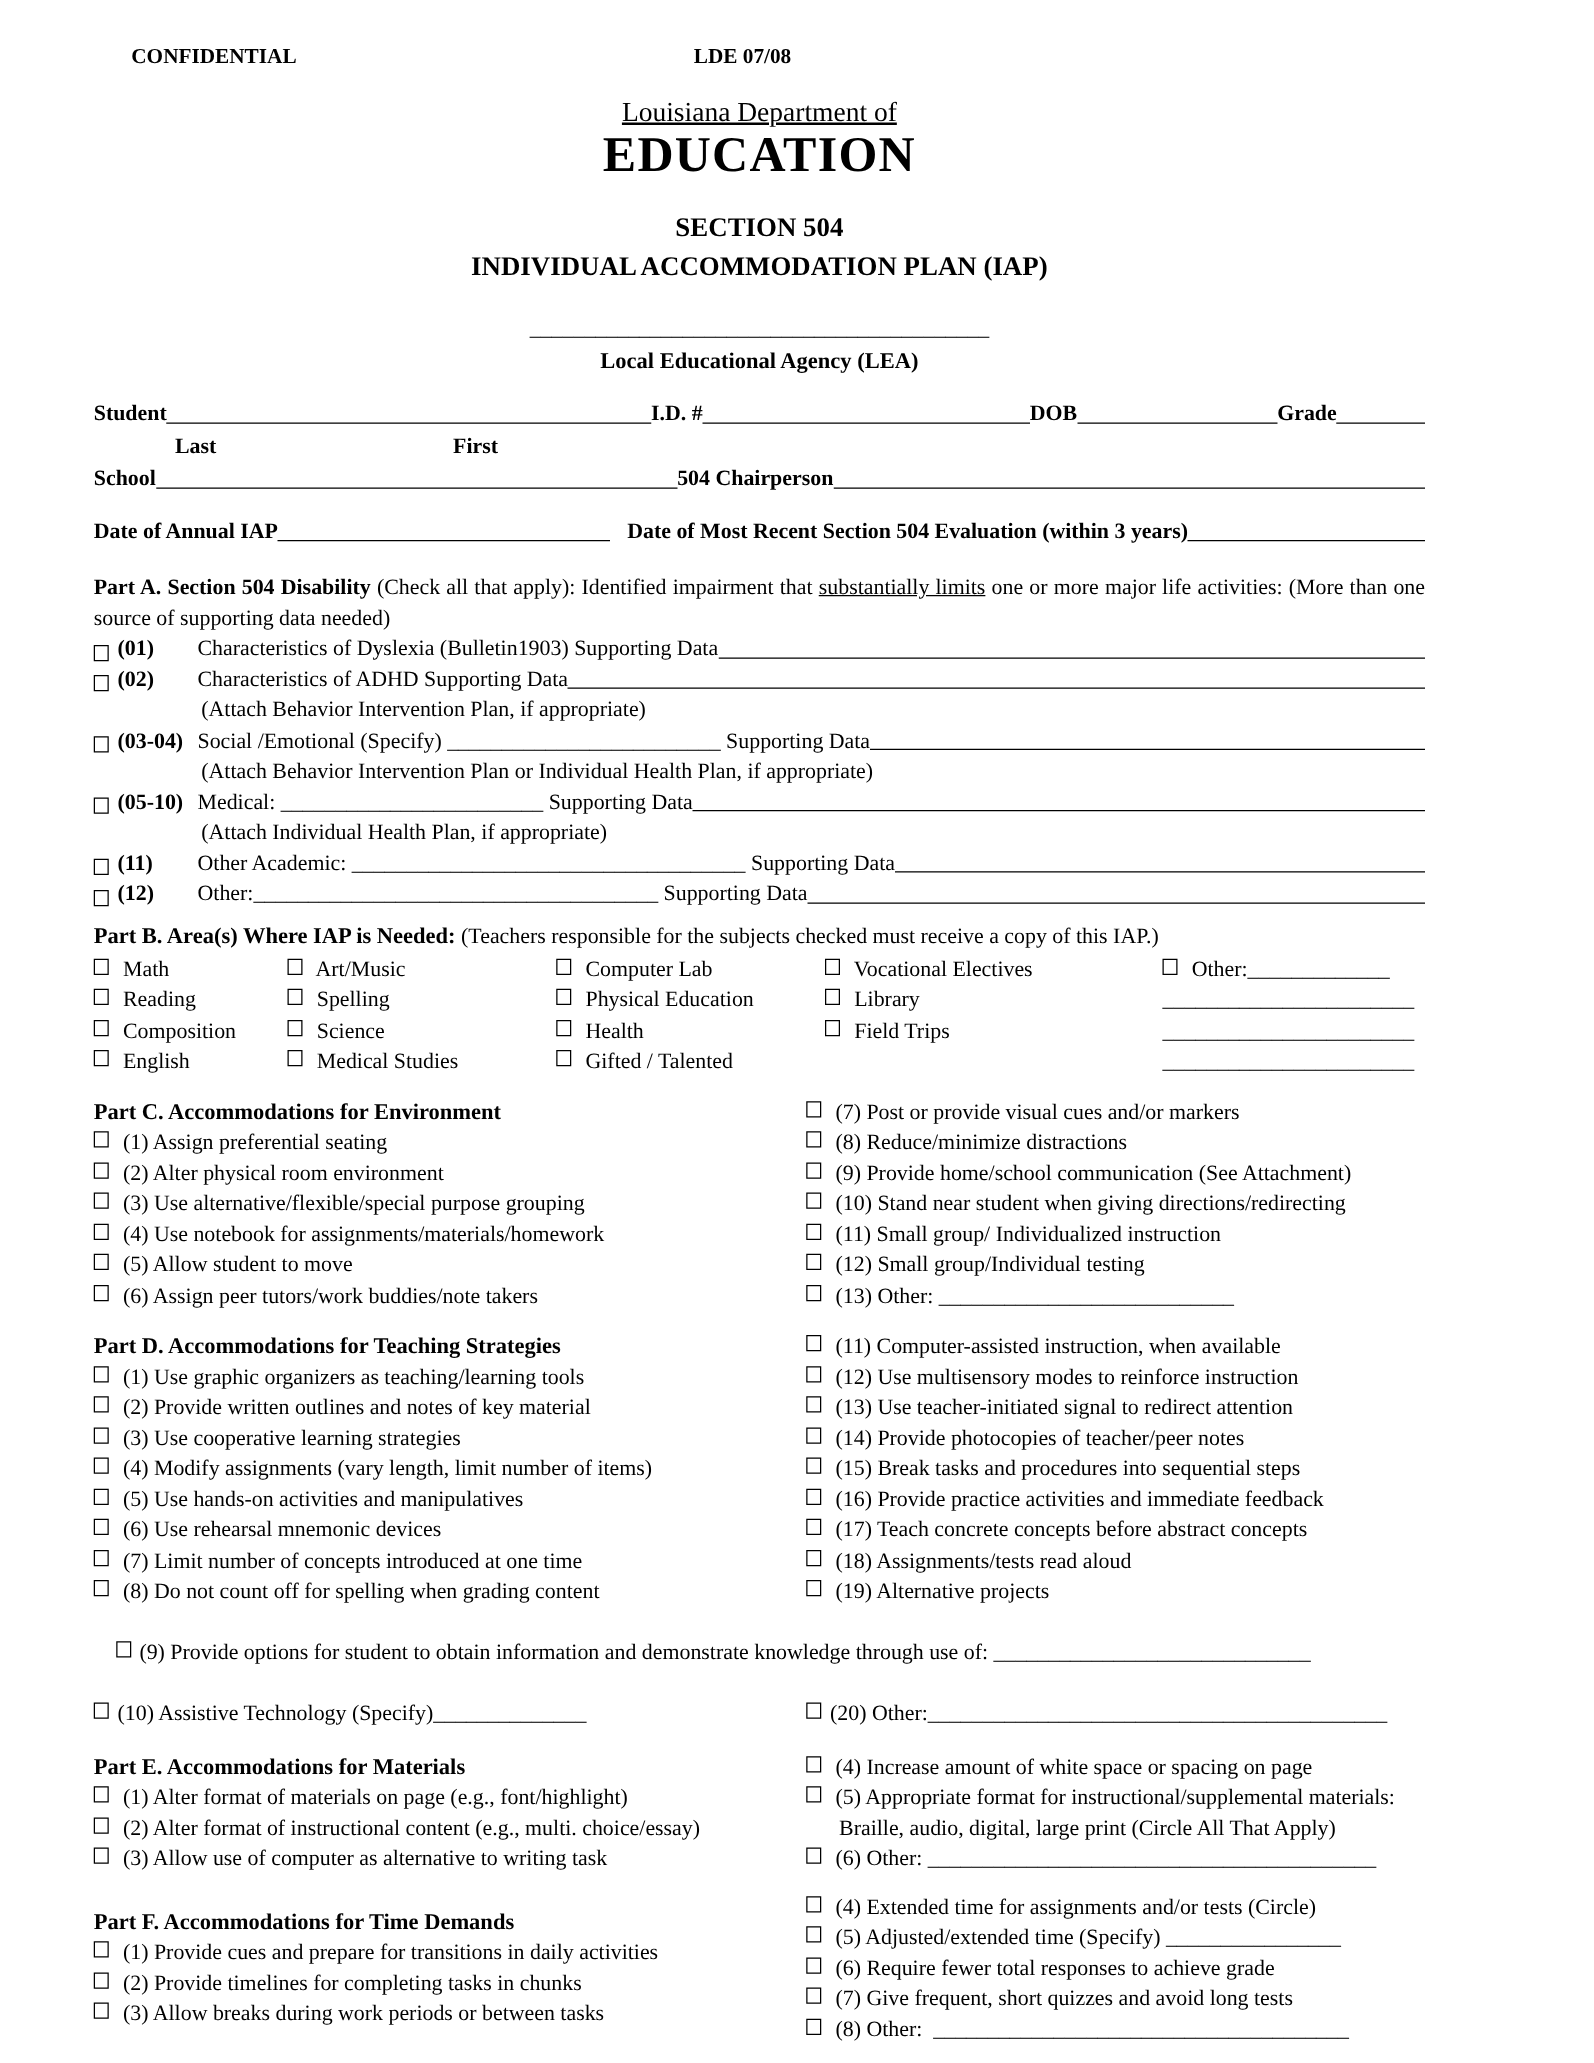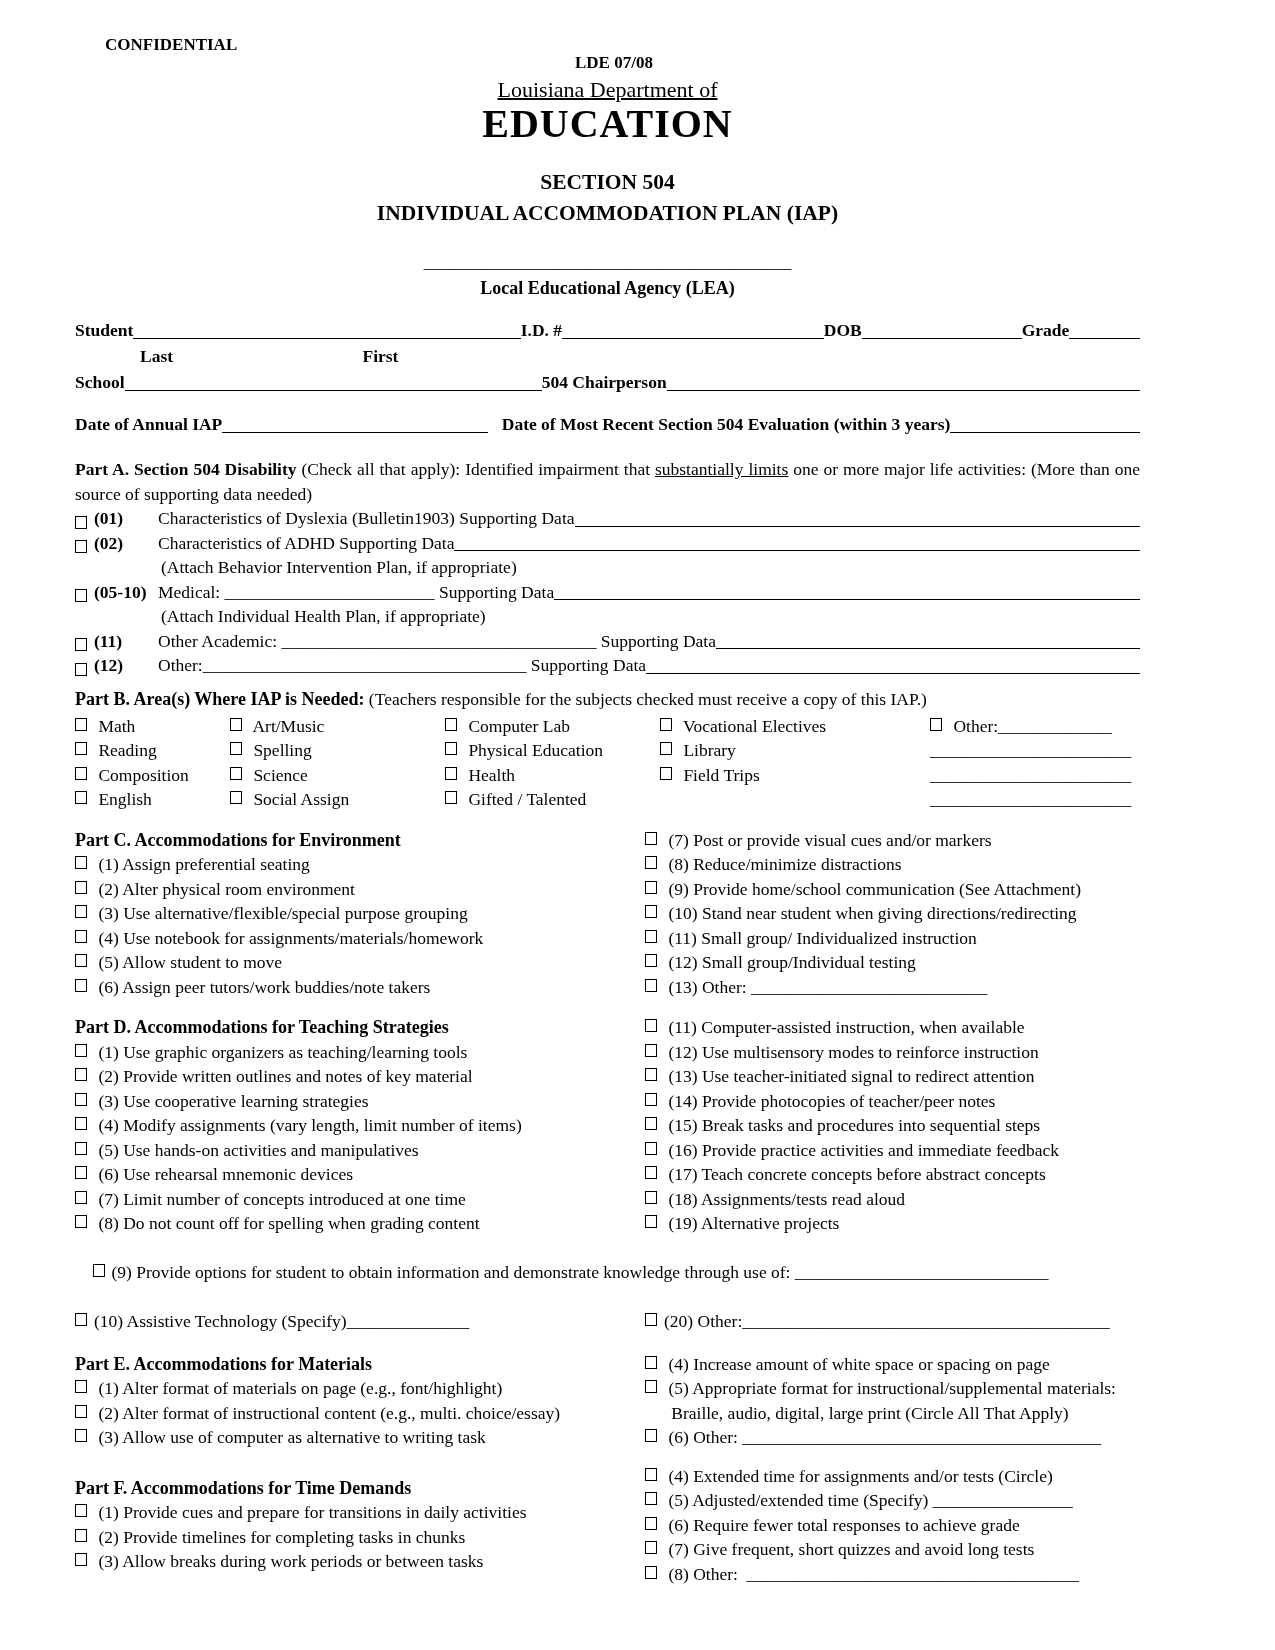--- a/index.html
+++ b/index.html
@@ -7,21 +7,21 @@
   body {
     width:1275px; height:1650px; overflow:hidden; position:relative;
     color:#000; font-family:"Liberation Serif", serif;
     font-size:17.5px; line-height:24.5px;
   }
   .page { position:absolute; left:75px; top:0; width:1065px; }
 
   
   .doc-header { position:relative; height:26px; margin-top:33px; font-weight:bold; font-size:17px; }
   .confidential { position:absolute; left:30px; top:0; }
-  .doc-code { position:absolute; left:500px; top:0;margin-top:18px; }
+  .doc-code { position:absolute; left:480px; top:0; }
 
   
   .logo { text-align:center; margin-top:18px; }
   .logo-line1 { font-size:22px; line-height:26px; text-decoration:underline; text-decoration-thickness:2px; }
   .logo-line2 { font-size:40px; line-height:42px; font-weight:bold; letter-spacing:1px; }
 
   
   .titles { text-align:center; margin-top:22px; font-weight:bold; font-size:21.5px; line-height:31px; }
 
   
@@ -147,20 +147,29 @@
       <div class="pa-row">
         <div class="pa-main">
           <span class="cb"></span>
           <span class="pa-code">(02)</span>
           <span class="pa-text">Characteristics of ADHD Supporting Data</span>
           <span class="fill"></span>
         </div>
         <div class="pa-note">(Attach Behavior Intervention Plan, if appropriate)</div>
       </div>
 
+      <div class="pa-row">
+        <div class="pa-main">
+          <span class="cb"></span>
+          <span class="pa-code">(03-04)</span>
+          <span class="pa-text">Social /Emotional (Specify) _________________________ Supporting Data</span>
+          <span class="fill"></span>
+        </div>
+        <div class="pa-note"> (Attach Behavior Intervention Plan or Individual Health Plan, if appropriate)</div>
+      </div>
 
       <div class="pa-row">
         <div class="pa-main">
           <span class="cb"></span>
           <span class="pa-code">(05-10)</span>
           <span class="pa-text">Medical: ________________________ Supporting Data</span>
           <span class="fill"></span>
         </div>
         <div class="pa-note">(Attach Individual Health Plan, if appropriate)</div>
       </div>
@@ -221,21 +230,21 @@
         <span class="lbl">Spelling</span>
       </div>
 
       <div class="cb-item">
         <span class="cb"></span>
         <span class="lbl">Science</span>
       </div>
 
       <div class="cb-item">
         <span class="cb"></span>
-        <span class="lbl">Social Assign</span>
+        <span class="lbl">Medical Studies</span>
       </div>
 
       <div class="cb-item">
         <span class="cb"></span>
         <span class="lbl">Computer Lab</span>
       </div>
 
       <div class="cb-item">
         <span class="cb"></span>
         <span class="lbl">Physical Education</span>

